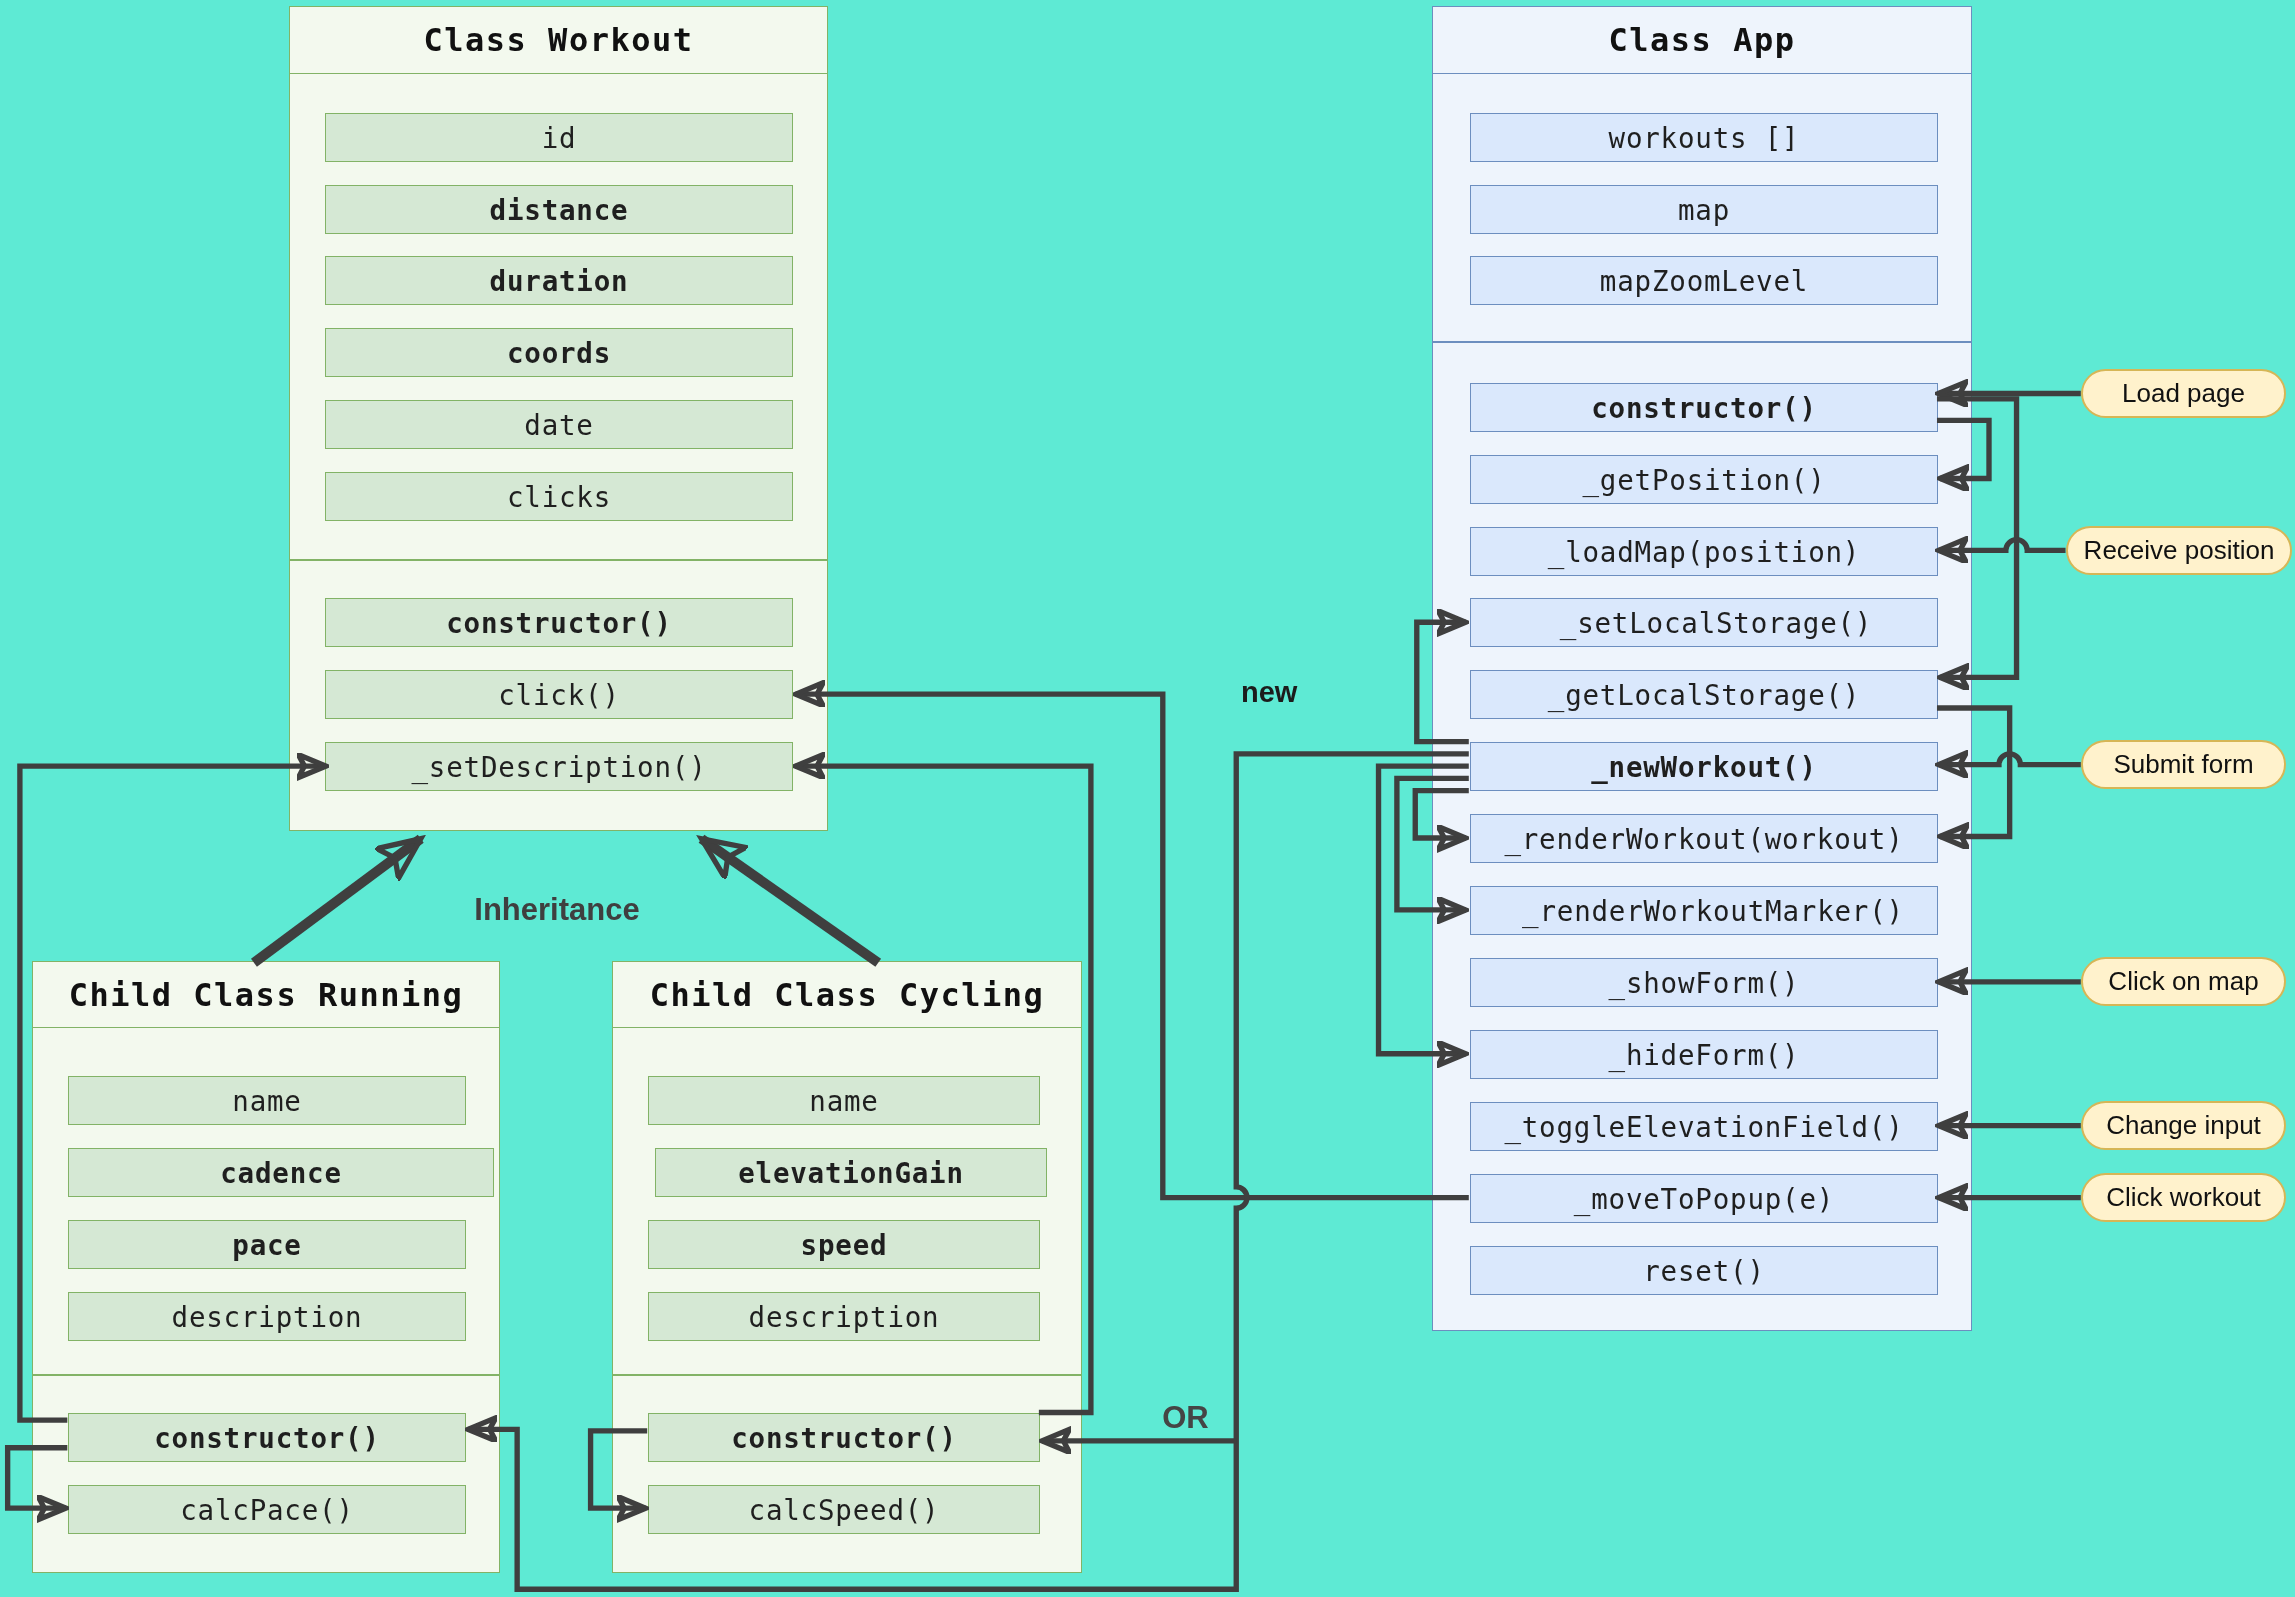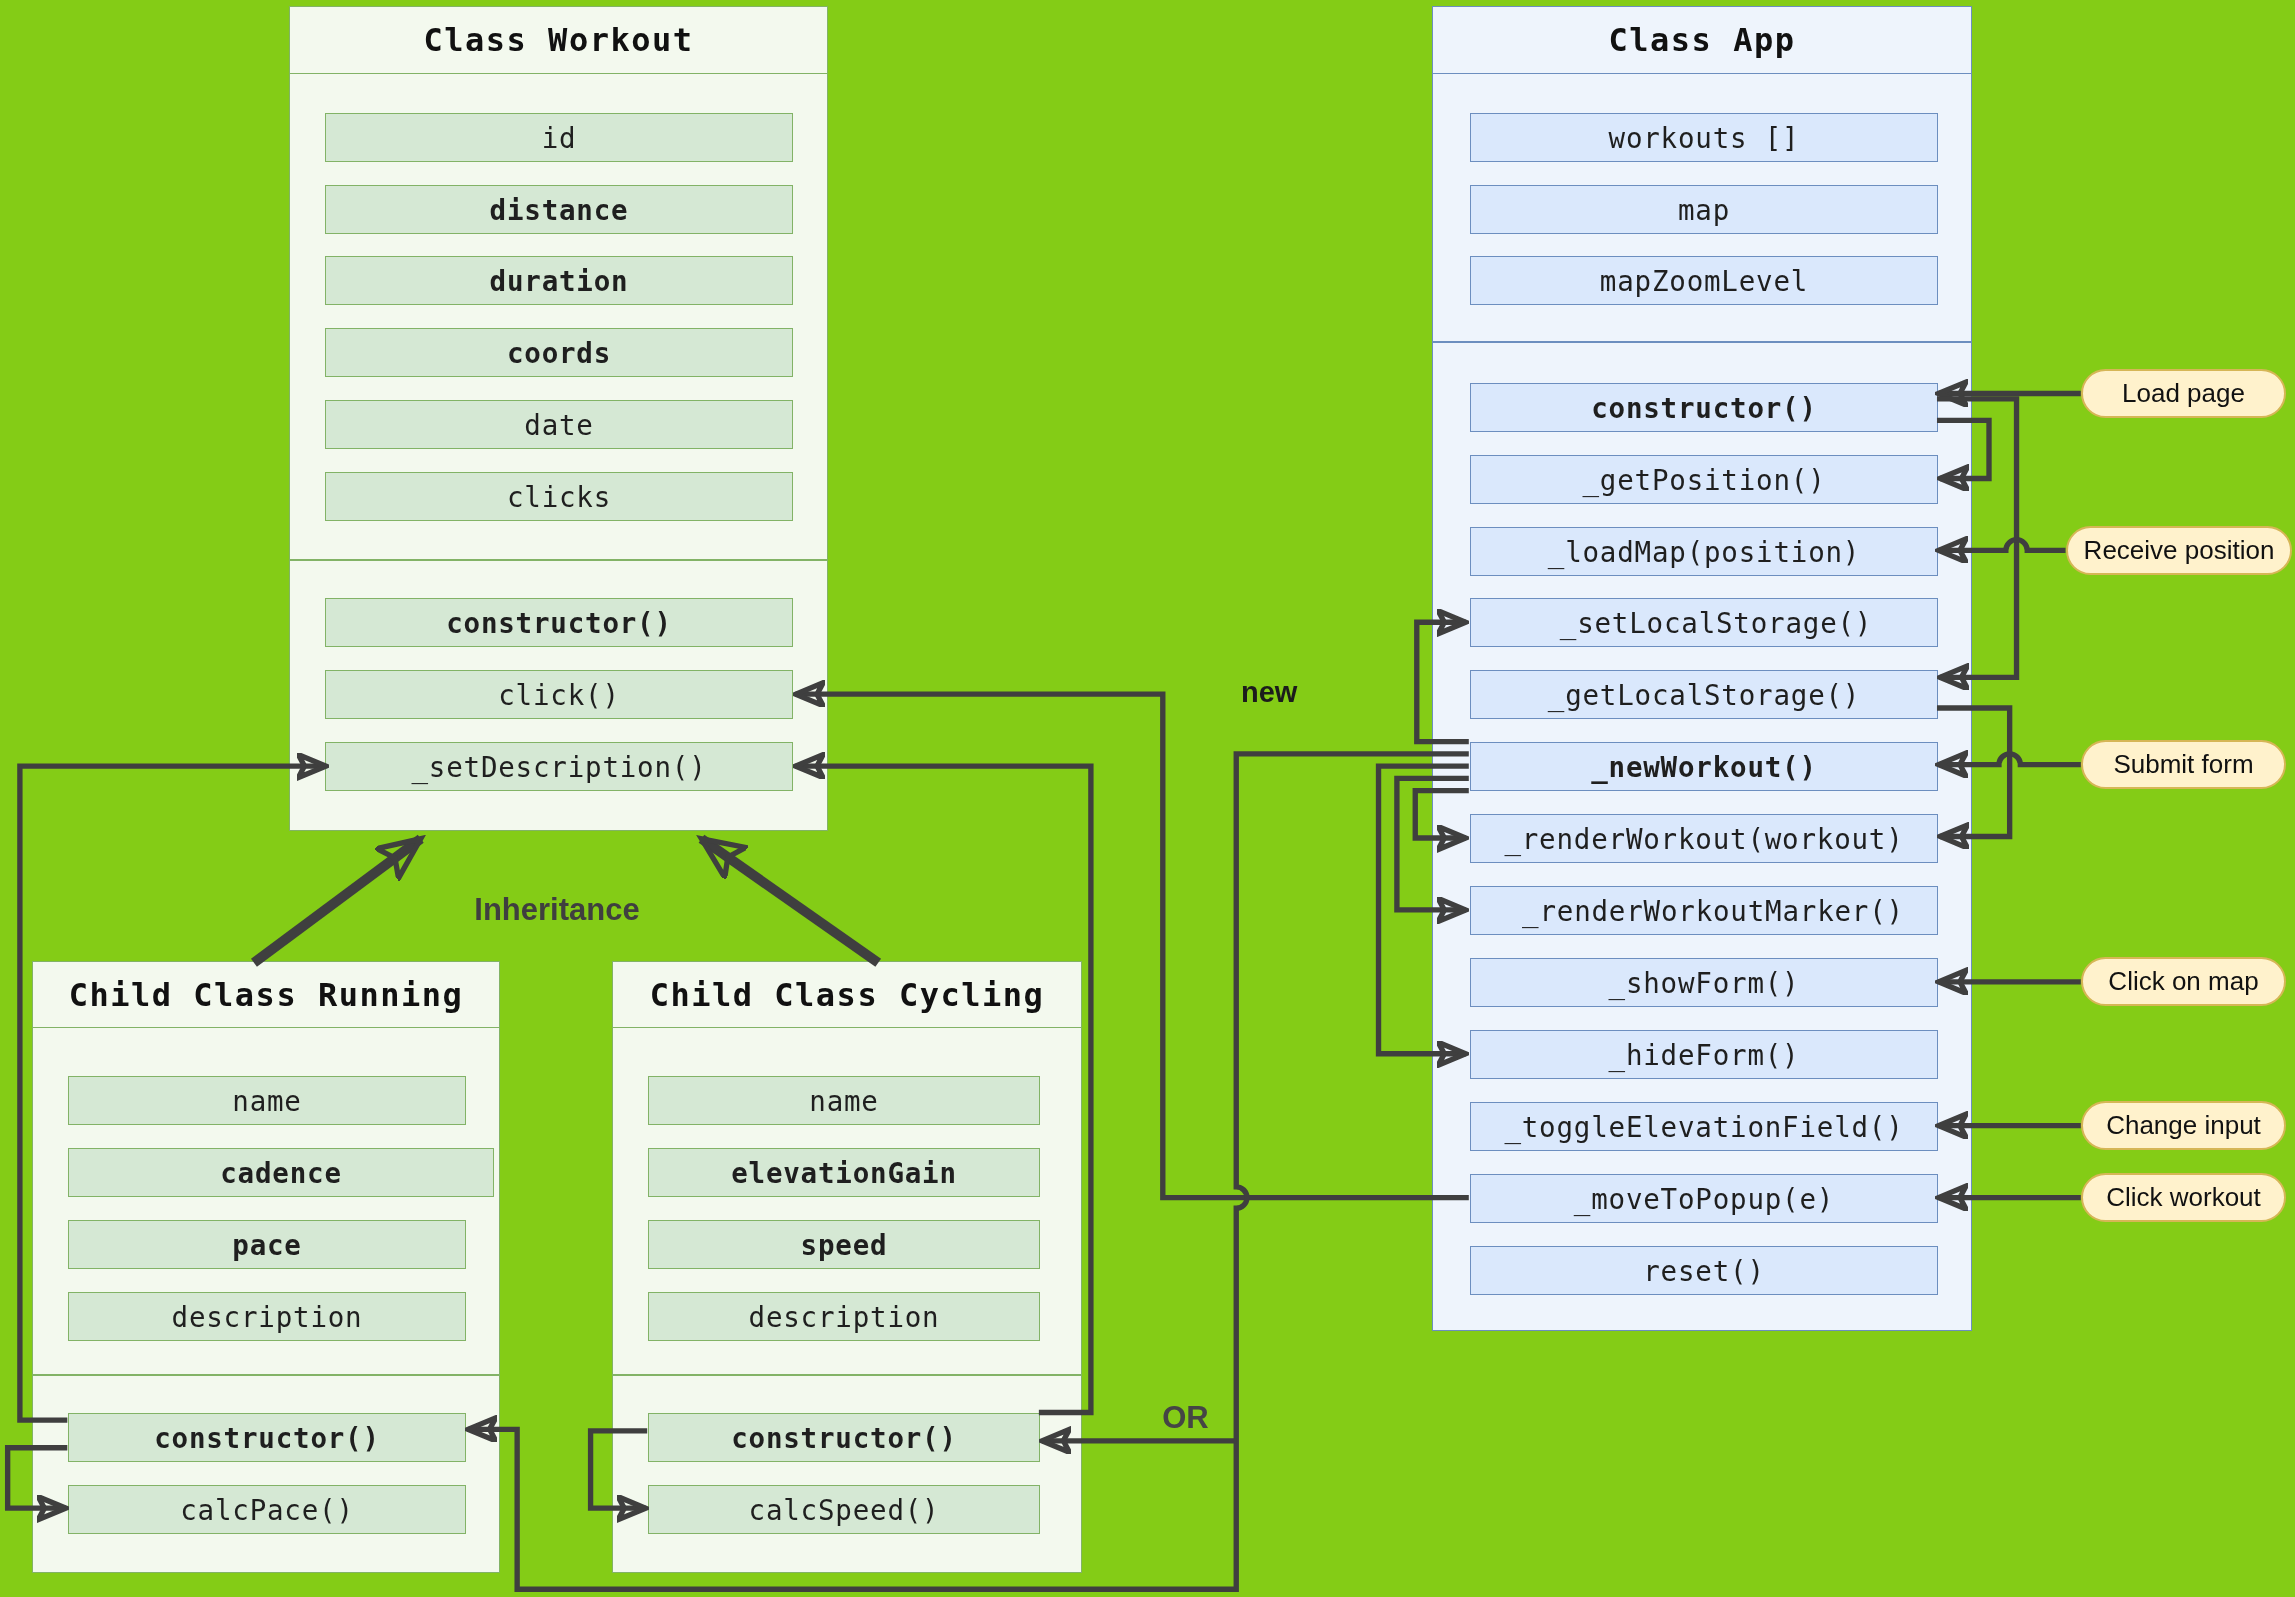--- a/index.html
+++ b/index.html
@@ -1,17 +1,17 @@
 <!DOCTYPE html>
 <html style="font-size:12.2px"><head>
 <meta charset="utf-8">
 <style>
   html,body{margin:0;padding:0;background:#ffffff;}
   *{box-sizing:border-box;}
-  #stage{position:relative;width:2295px;height:1598px;background:#84cc16;overflow:hidden;
+  #stage{position:relative;width:2295px;height:1598px;background:#5eead4;overflow:hidden;
          font-family:"DejaVu Sans Mono",monospace;}
   .obox{position:absolute;border:1.5px solid;}
   .obox.green{background:#f3f9ee;border-color:#82b366;}
   .obox.blue{background:#eef4fc;border-color:#6c8ebf;}
   .ctitle{position:absolute;left:0;right:0;top:0;display:flex;align-items:center;justify-content:center;
           font-weight:700;font-size:32px;letter-spacing:1.5px;color:#111;}
   .green .ctitle{border-bottom:1.5px solid #82b366;}
   .blue  .ctitle{border-bottom:1.5px solid #6c8ebf;}
   .divider{position:absolute;left:0;right:0;height:1.5px;}
   .green .divider{background:#82b366;}
@@ -57,21 +57,21 @@
     <div class="row" style="left: 35px; top: 258px; width: 398px; font-weight: 700;">pace</div>
     <div class="row" style="left:35px;top:330px;width:398px;">description</div>
     <div class="divider" style="top:412px;"></div>
     <div class="row" style="left: 35px; top: 451px; width: 398px; font-weight: 700;">constructor()</div>
     <div class="row" style="left:35px;top:523px;width:398px;">calcPace()</div>
   </div>
 
   <div class="obox green" style="left:612px;top:961px;width:470px;height:612px;">
     <div class="ctitle" style="height:66px;">Child Class Cycling</div>
     <div class="row" style="left:35px;top:114px;width:392px;">name</div>
-    <div class="row" style="left: 35px; top: 186px; width: 392px; font-weight: 700;">elevationGain</div>
+    <div class="row" style="left: 42px; top: 186px; width: 392px; font-weight: 700;">elevationGain</div>
     <div class="row" style="left: 35px; top: 258px; width: 392px; font-weight: 700;">speed</div>
     <div class="row" style="left:35px;top:330px;width:392px;">description</div>
     <div class="divider" style="top:412px;"></div>
     <div class="row" style="left: 35px; top: 451px; width: 392px; font-weight: 700;">constructor()</div>
     <div class="row" style="left:35px;top:523px;width:392px;">calcSpeed()</div>
   </div>
 
   <div class="obox blue" style="left:1432px;top:6.1px;width:540px;height:1325px;">
     <div class="ctitle" style="height:67px;">Class App</div>
     <div class="row" style="left:37px;top:106px;width:468px;">workouts []</div>

